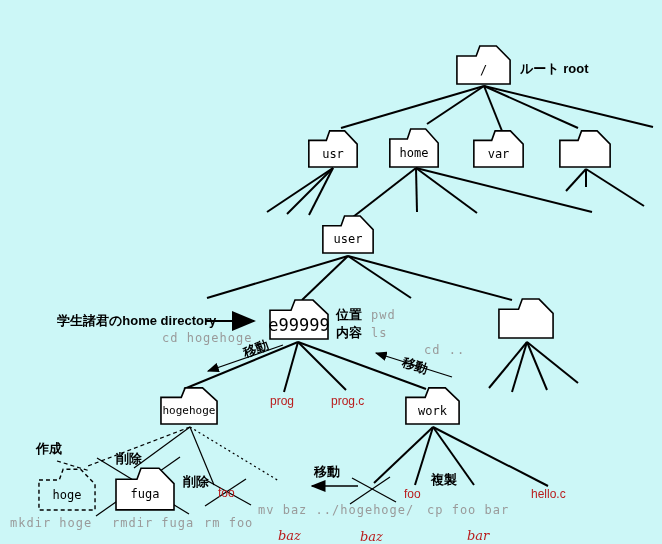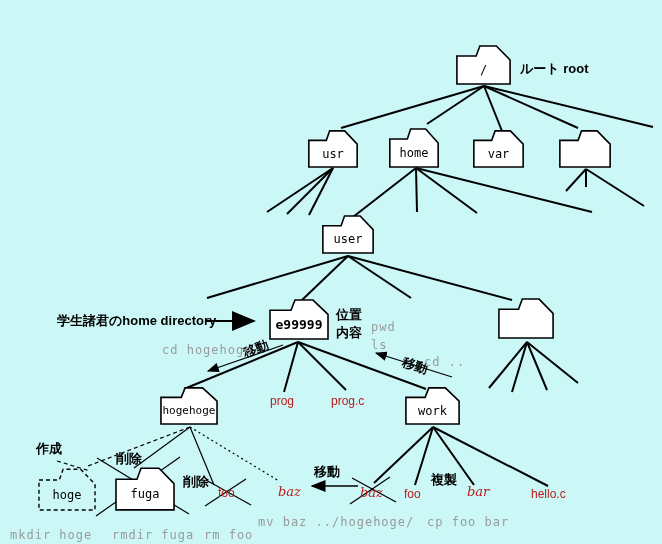--- a/index.html
+++ b/index.html
@@ -13,23 +13,23 @@
   .lines{position:absolute;left:0;top:0;width:662px;height:544px;}
   .folder{position:absolute;}
   .folder svg{position:absolute;left:0;top:0;width:100%;height:100%;}
   .folder .lbl{
     position:absolute;left:0;right:0;top:28%;bottom:0;
     display:flex;align-items:center;justify-content:center;
     font-family:"DejaVu Sans Mono",monospace;font-size:12px;color:#000;
   }
   .jp{position:absolute;font-weight:700;font-size:13px;color:#000;white-space:nowrap;}
   .cmd{position:absolute;font-family:"DejaVu Sans Mono",monospace;font-size:12px;
-       color:#9a9a9a;letter-spacing:1px;white-space:nowrap;margin-top:12px;}
+       color:#9a9a9a;letter-spacing:1px;white-space:nowrap;}
   .file{position:absolute;font-size:12px;color:#b91c1c;white-space:nowrap;}
-  .file.it{font-family:"DejaVu Serif",serif;font-style:italic;font-size:13px;}
+  .file.it{font-family:"DejaVu Serif",serif;font-style:italic;font-size:13px;margin-top:44px;}
   .rot-l{transform:rotate(-20deg);}
   .rot-r{transform:rotate(18deg);}
 </style>
 </head>
 <body>
 
 <div class="stage">
 
   <svg class="lines" viewBox="0 0 662 544" xmlns="http://www.w3.org/2000/svg">
     <defs>
@@ -142,21 +142,21 @@
     <svg viewBox="0 0 60 42" preserveAspectRatio="none">
         <polygon points="1,13 22,13 26,3 44,3 59,17 59,41 1,41" fill="#fff" stroke="#000" stroke-width="1.6" vector-effect="non-scaling-stroke"></polygon>
       </svg>
     <span class="lbl">user</span>
   </div>
 
   <div class="folder" style="left:269px;top:297px;width:60px;height:43px">
     <svg viewBox="0 0 60 42" preserveAspectRatio="none">
         <polygon points="1,13 22,13 26,3 44,3 59,17 59,41 1,41" fill="#fff" stroke="#000" stroke-width="1.6" vector-effect="non-scaling-stroke"></polygon>
       </svg>
-    <span class="lbl" style="font-weight:700;font-size:13px">e99999</span>
+    <span class="lbl" style="font-weight:400;font-size:17px">e99999</span>
   </div>
 
   <div class="folder" style="left:498px;top:296px;width:56px;height:43px">
     <svg viewBox="0 0 60 42" preserveAspectRatio="none">
         <polygon points="1,13 22,13 26,3 44,3 59,17 59,41 1,41" fill="#fff" stroke="#000" stroke-width="1.6" vector-effect="non-scaling-stroke"></polygon>
       </svg>
   </div>
 
   <div class="folder" style="left:160px;top:385px;width:58px;height:40px">
     <svg viewBox="0 0 60 42" preserveAspectRatio="none">

